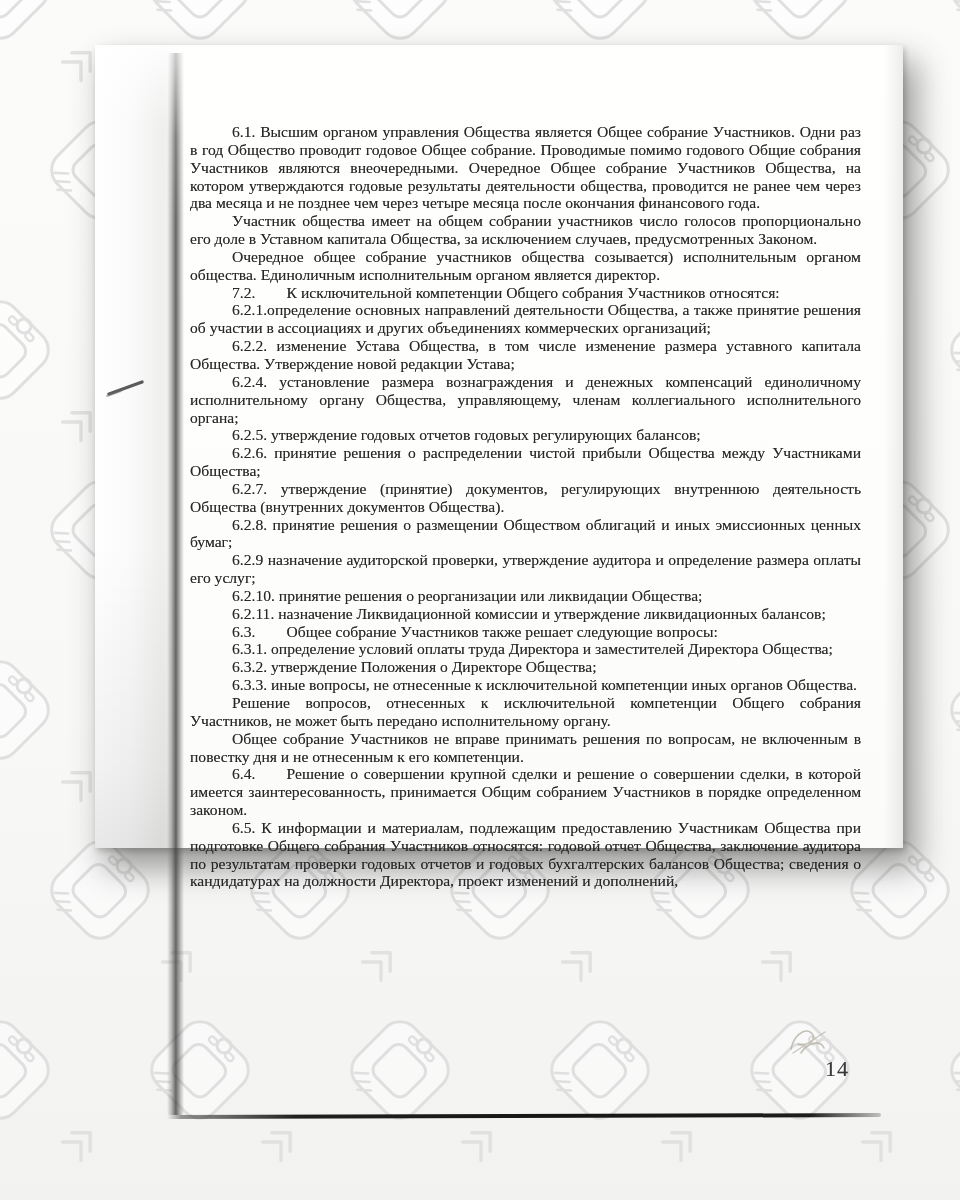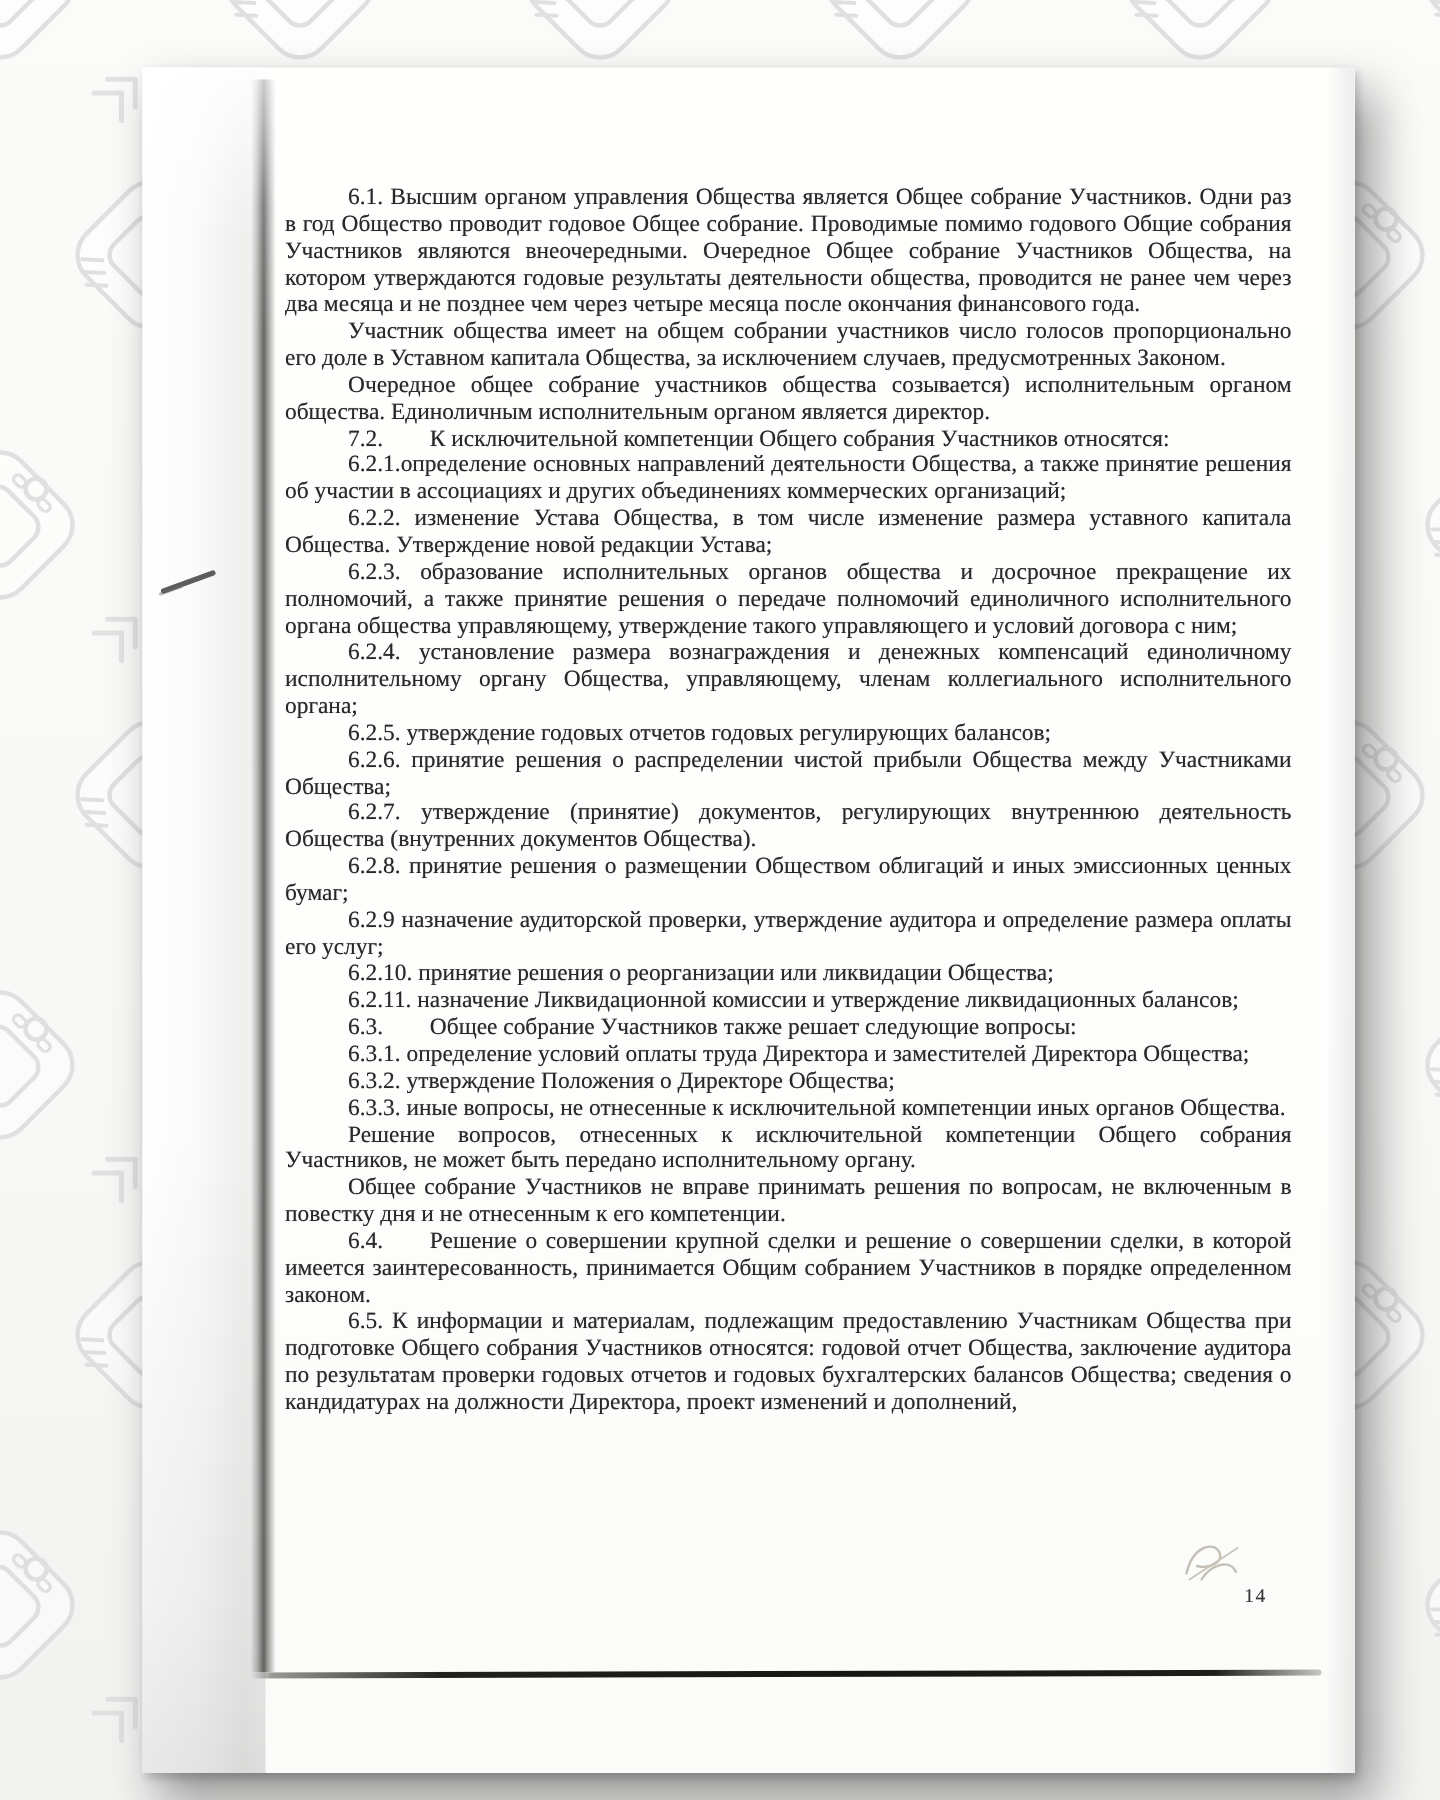--- a/index.html
+++ b/index.html
@@ -9,21 +9,21 @@
     background:#f6f6f5;
   }
   .canvas{
     position:relative;width:960px;height:1200px;overflow:hidden;
     background:linear-gradient(180deg,#fbfbfa 0%,#f8f8f7 60%,#f2f2f1 100%);
   }
   
   #wm-layer{position:absolute;left:0;top:0;width:960px;height:1200px;z-index:0;opacity:.85;}
   
   .page{
-    position:absolute;left:95px;top:45px;width:808px;height:1137px;z-index:1;
+    position:absolute;left:95px;top:45px;width:808px;height:803px;z-index:1;
     background:linear-gradient(180deg,#fffffe 0%,#fdfdfc 70%,#fbfbfa 100%);
     box-shadow:
       2px 3px 6px rgba(0,0,0,.20),
       12px 18px 30px 2px rgba(55,55,52,.48);
   }
   
   .left-shade{
     position:absolute;left:0;top:0;width:82px;height:100%;
     background:
       linear-gradient(180deg,rgba(255,255,255,.9) 0%,rgba(255,255,255,0) 10%,rgba(0,0,0,0) 62%,rgba(0,0,0,.05) 90%,rgba(0,0,0,.09) 100%),
@@ -50,21 +50,21 @@
       rgba(70,70,66,0) 0%,rgba(70,70,66,.55) 2%,#20201e 18%,#161614 55%,#1d1d1b 90%,rgba(40,40,38,.25) 100%);
   }
   .text{
     position:absolute;left:95px;top:78px;width:671px;
     font-size:15.6px;line-height:17.85px;text-align:justify;
     color:#282828;text-shadow:0 0 .5px rgba(45,45,45,.55);
   }
   .text p{margin:0;text-indent:42px;}
   .page-number{
     position:absolute;left:722px;top:1011px;width:40px;text-align:center;
-    font-size:13px;color:#3a3a3a;letter-spacing:1px;text-shadow:0 0 .4px rgba(50,50,50,.5);
+    font-size:22px;color:#3a3a3a;letter-spacing:1px;text-shadow:0 0 .4px rgba(50,50,50,.5);
   }
   .pen-mark{position:absolute;left:8px;top:330px;}
   .scribble{position:absolute;left:690px;top:978px;opacity:.75;}
 </style>
 </head>
 <body>
 
 <div class="canvas">
 
   <svg id="wm-layer" xmlns="http://www.w3.org/2000/svg" xmlns:xlink="http://www.w3.org/1999/xlink">
@@ -220,21 +220,20 @@
       <line x1="4" y1="21" x2="18" y2="16" stroke="#6a6a6a" stroke-width="2" stroke-linecap="round" opacity="0.45"></line>
     </svg>
 
     <div class="text">
         <p>6.1. Высшим органом управления Общества является Общее собрание Участников. Одни раз в год Общество проводит годовое Общее собрание. Проводимые помимо годового Общие собрания Участников являются внеочередными. Очередное Общее собрание Участников Общества, на котором утверждаются годовые результаты деятельности общества, проводится не ранее чем через два месяца и не позднее чем через четыре месяца после окончания финансового года.</p>
         <p>Участник общества имеет на общем собрании участников число голосов пропорционально его доле в Уставном капитала Общества, за исключением случаев, предусмотренных Законом.</p>
         <p>Очередное общее собрание участников общества созывается) исполнительным органом общества. Единоличным исполнительным органом является директор.</p>
         <p>7.2.  К исключительной компетенции Общего собрания Участников относятся:</p>
         <p>6.2.1.определение основных направлений деятельности Общества, а также принятие решения об участии в ассоциациях и других объединениях коммерческих организаций;</p>
         <p>6.2.2. изменение Устава Общества, в том числе изменение размера уставного капитала Общества. Утверждение новой редакции Устава;</p>
-        <p>6.2.3. образование исполнительных органов общества и досрочное прекращение их полномочий, а также принятие решения о передаче полномочий единоличного исполнительного органа общества управляющему, утверждение такого управляющего и условий договора с ним;</p>
         <p>6.2.4. установление размера вознаграждения и денежных компенсаций единоличному исполнительному органу Общества, управляющему, членам коллегиального исполнительного органа;</p>
         <p>6.2.5. утверждение годовых отчетов годовых регулирующих балансов;</p>
         <p>6.2.6. принятие решения о распределении чистой прибыли Общества между Участниками Общества;</p>
         <p>6.2.7. утверждение (принятие) документов, регулирующих внутреннюю деятельность Общества (внутренних документов Общества).</p>
         <p>6.2.8. принятие решения о размещении Обществом облигаций и иных эмиссионных ценных бумаг;</p>
         <p>6.2.9 назначение аудиторской проверки, утверждение аудитора и определение размера оплаты его услуг;</p>
         <p>6.2.10. принятие решения о реорганизации или ликвидации Общества;</p>
         <p>6.2.11. назначение Ликвидационной комиссии и утверждение ликвидационных балансов;</p>
         <p>6.3.  Общее собрание Участников также решает следующие вопросы:</p>
         <p>6.3.1. определение условий оплаты труда Директора и заместителей Директора Общества;</p>

